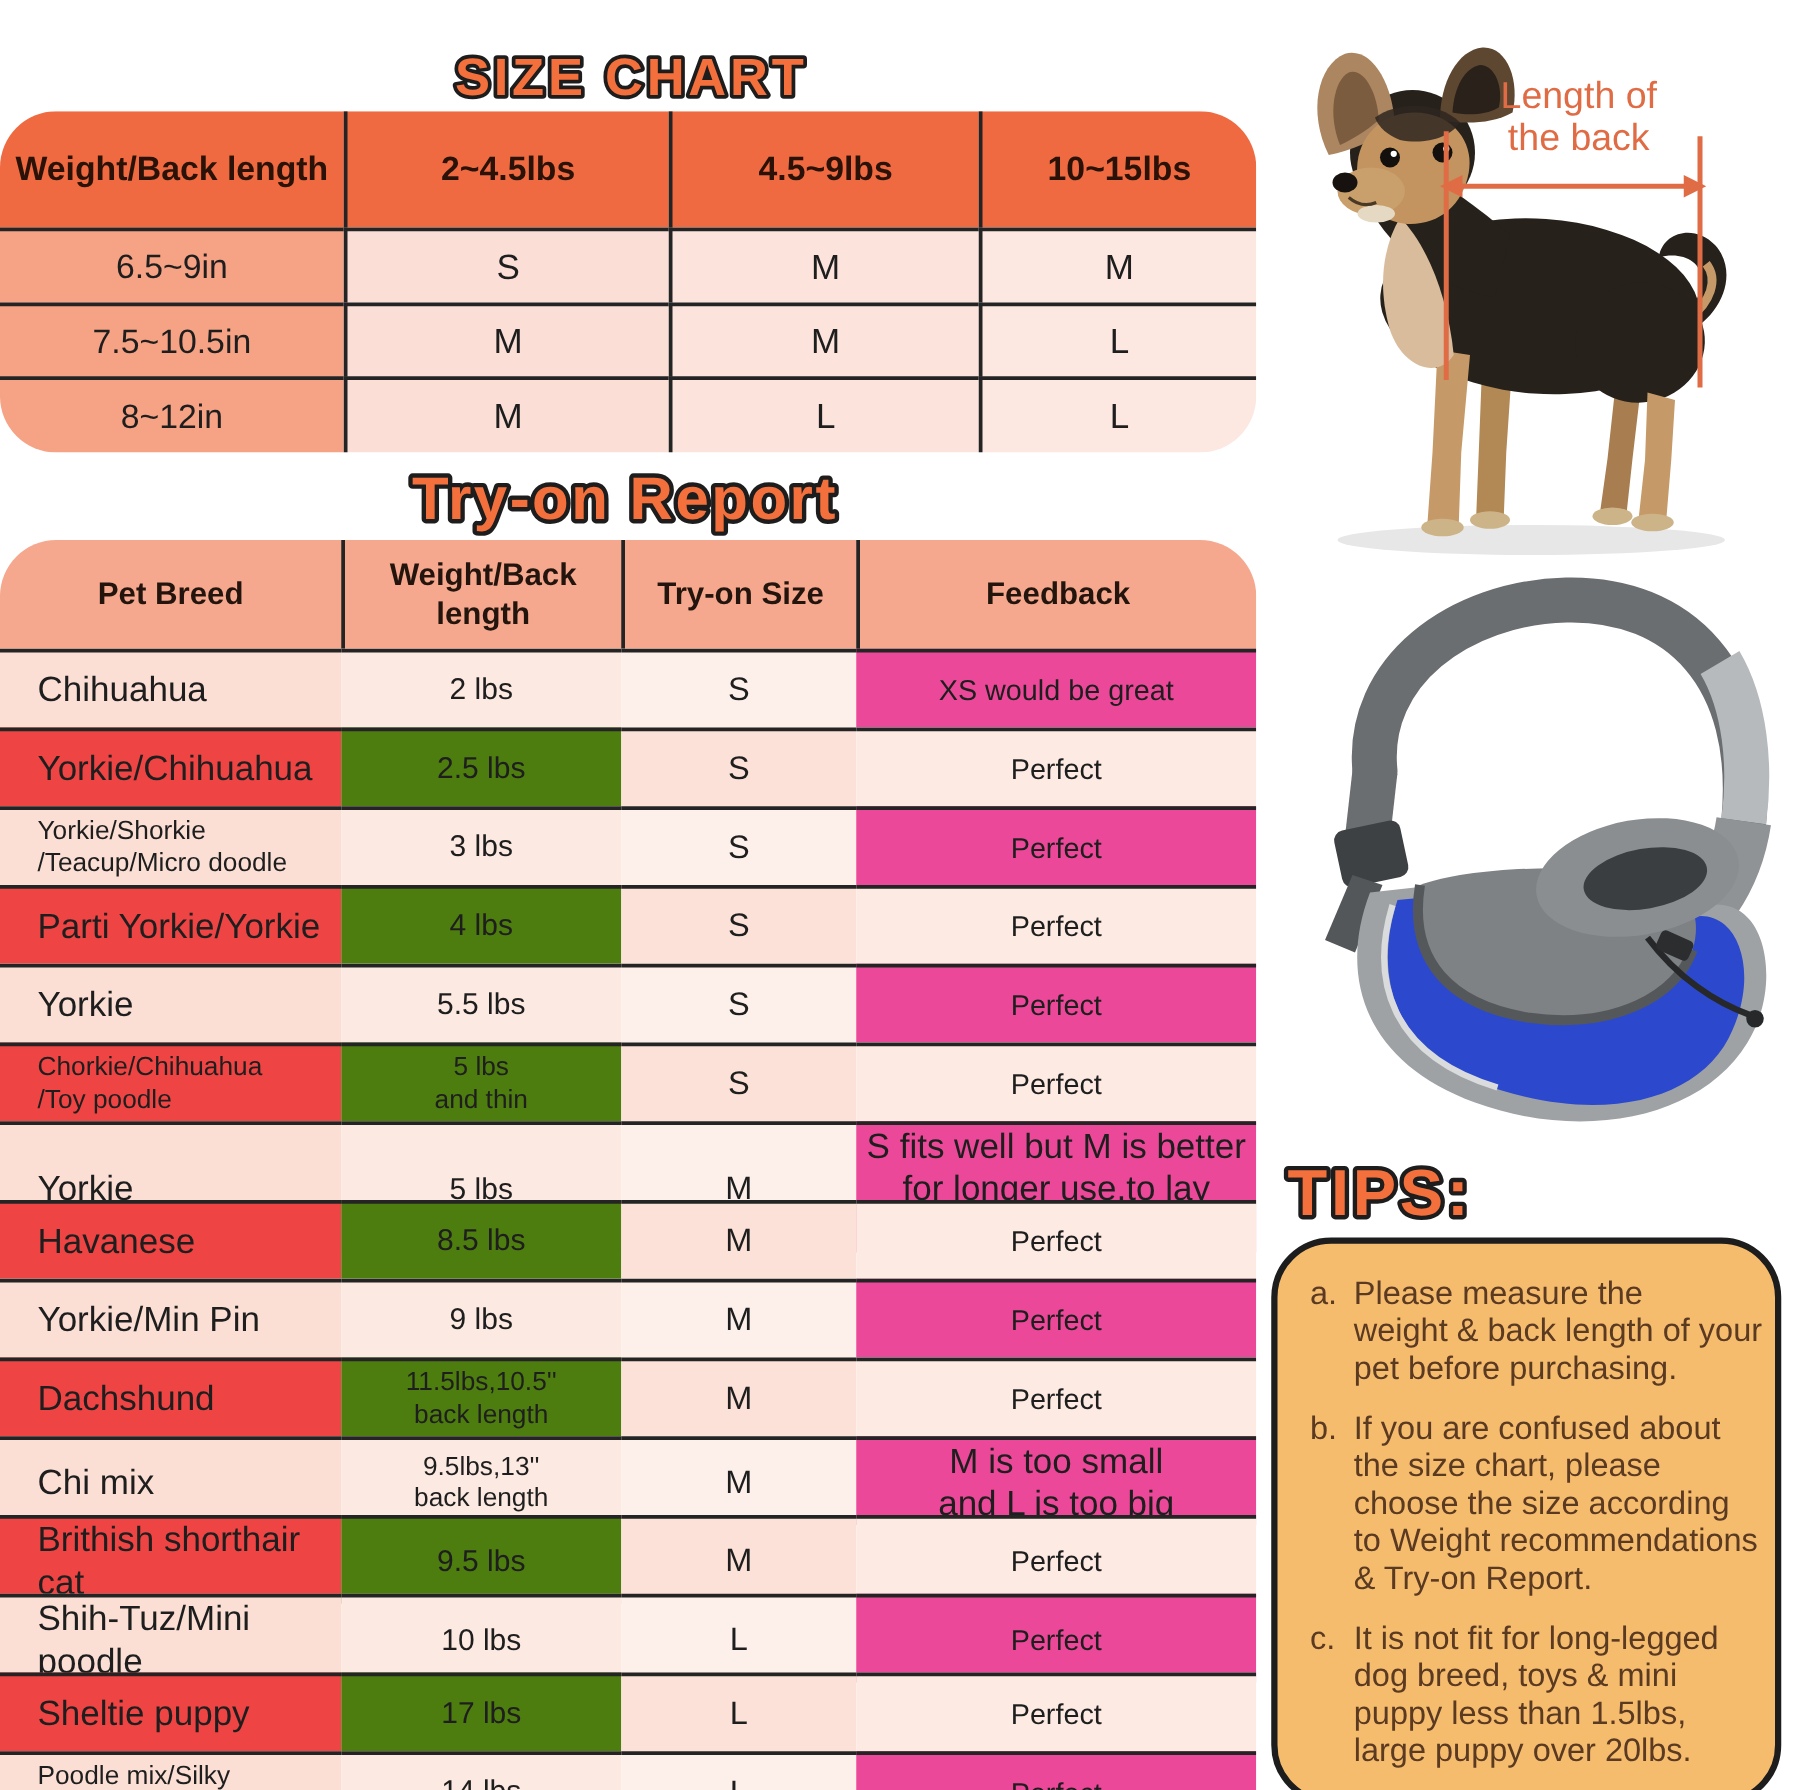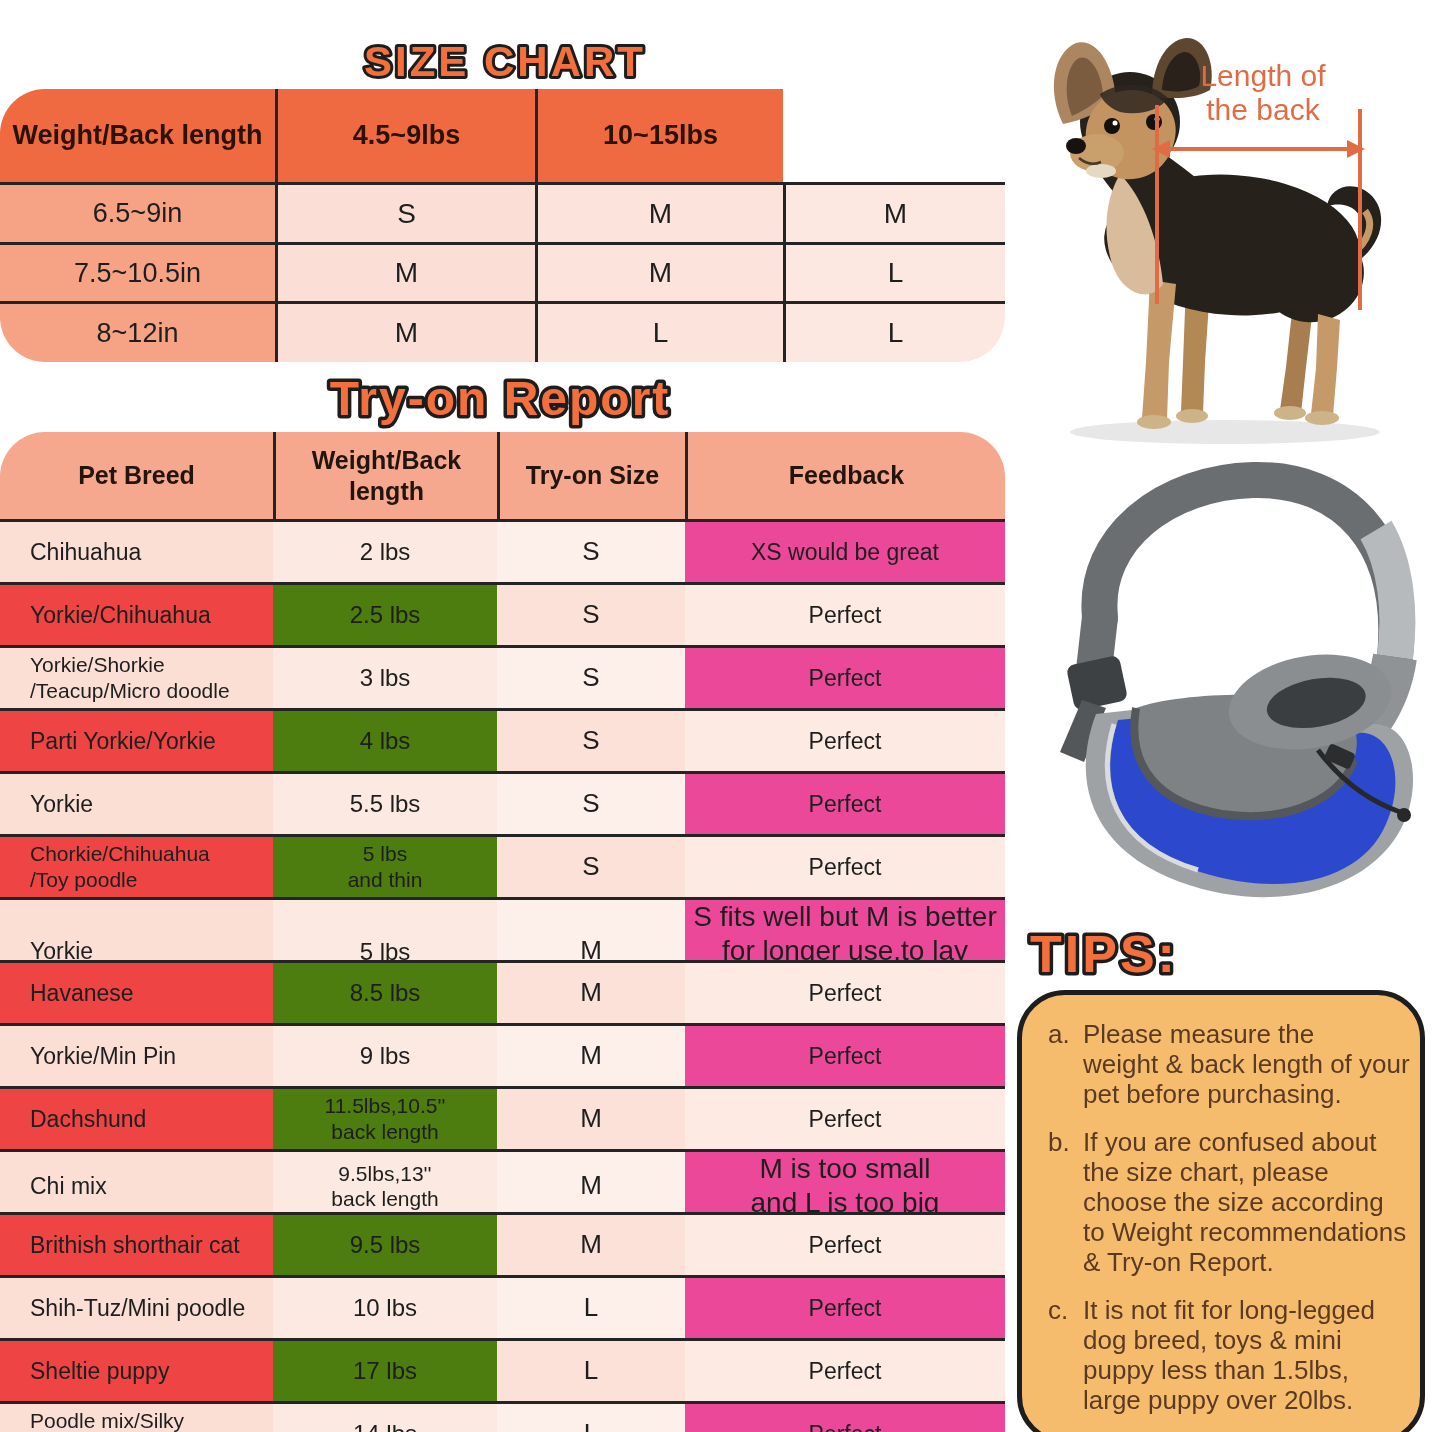--- a/index.html
+++ b/index.html
@@ -36,21 +36,21 @@
     position:absolute; left:0; top:400px; width:1005px; height:1032px;
     border-radius:45px 45px 0 0; overflow:hidden;
     display:grid; grid-template-rows:87px repeat(15, 63px);
   }
   .trow{display:grid; grid-template-columns:273px 224px 188px 320px;}
   .tcell{
     display:flex; align-items:center; justify-content:center;
     text-align:center; white-space:pre-line; box-sizing:border-box; line-height:1.22;
   }
   .trow.body .tcell{border-top:3px solid #242424;}
-  .tcell.breed{justify-content:flex-start; text-align:left; padding-left:30px; font-size:23px;}
+  .tcell.breed{justify-content:flex-start; text-align:left; padding-left:30px; font-size:28px;}
   .tcell.weight{font-size:24px;}
   .tcell.size{font-size:26px;}
   .tcell.feedback{font-size:23px;}
   .tcell.small{font-size:21px;}
   .tcell.feedback.small{font-size:28px;}
   .trow.light .breed{background:#FBDFD5;}
   .trow.light .weight{background:#FCE9E1;}
   .trow.light .size{background:#FDF0EA;}
   .trow.light .feedback{background:#ec4899;}
   .trow.dark .breed{background:#ef4444;}
@@ -84,20 +84,21 @@
 
 <div class="page">
 
   <svg class="title-svg" style="left:0;top:0;" width="1005" height="56" viewBox="0 0 1005 56">
     <text x="505" y="44" text-anchor="middle" font-size="42" font-weight="bold" letter-spacing="3" fill="#F3703C" stroke="#1D1D1D" stroke-width="6" paint-order="stroke" stroke-linejoin="round">SIZE CHART</text>
   </svg>
 
   <div class="size-table" id="size-table">
     <div class="srow header">
       <div class="scell">Weight/Back length</div>
+      <div class="scell">2~4.5lbs</div>
       <div class="scell">4.5~9lbs</div>
       <div class="scell">10~15lbs</div>
     </div>
 
   <div class="srow body">
         <div class="scell col1">6.5~9in</div>
         <div class="scell val">S</div>
         <div class="scell val">M</div>
         <div class="scell val">M</div>
       </div>

